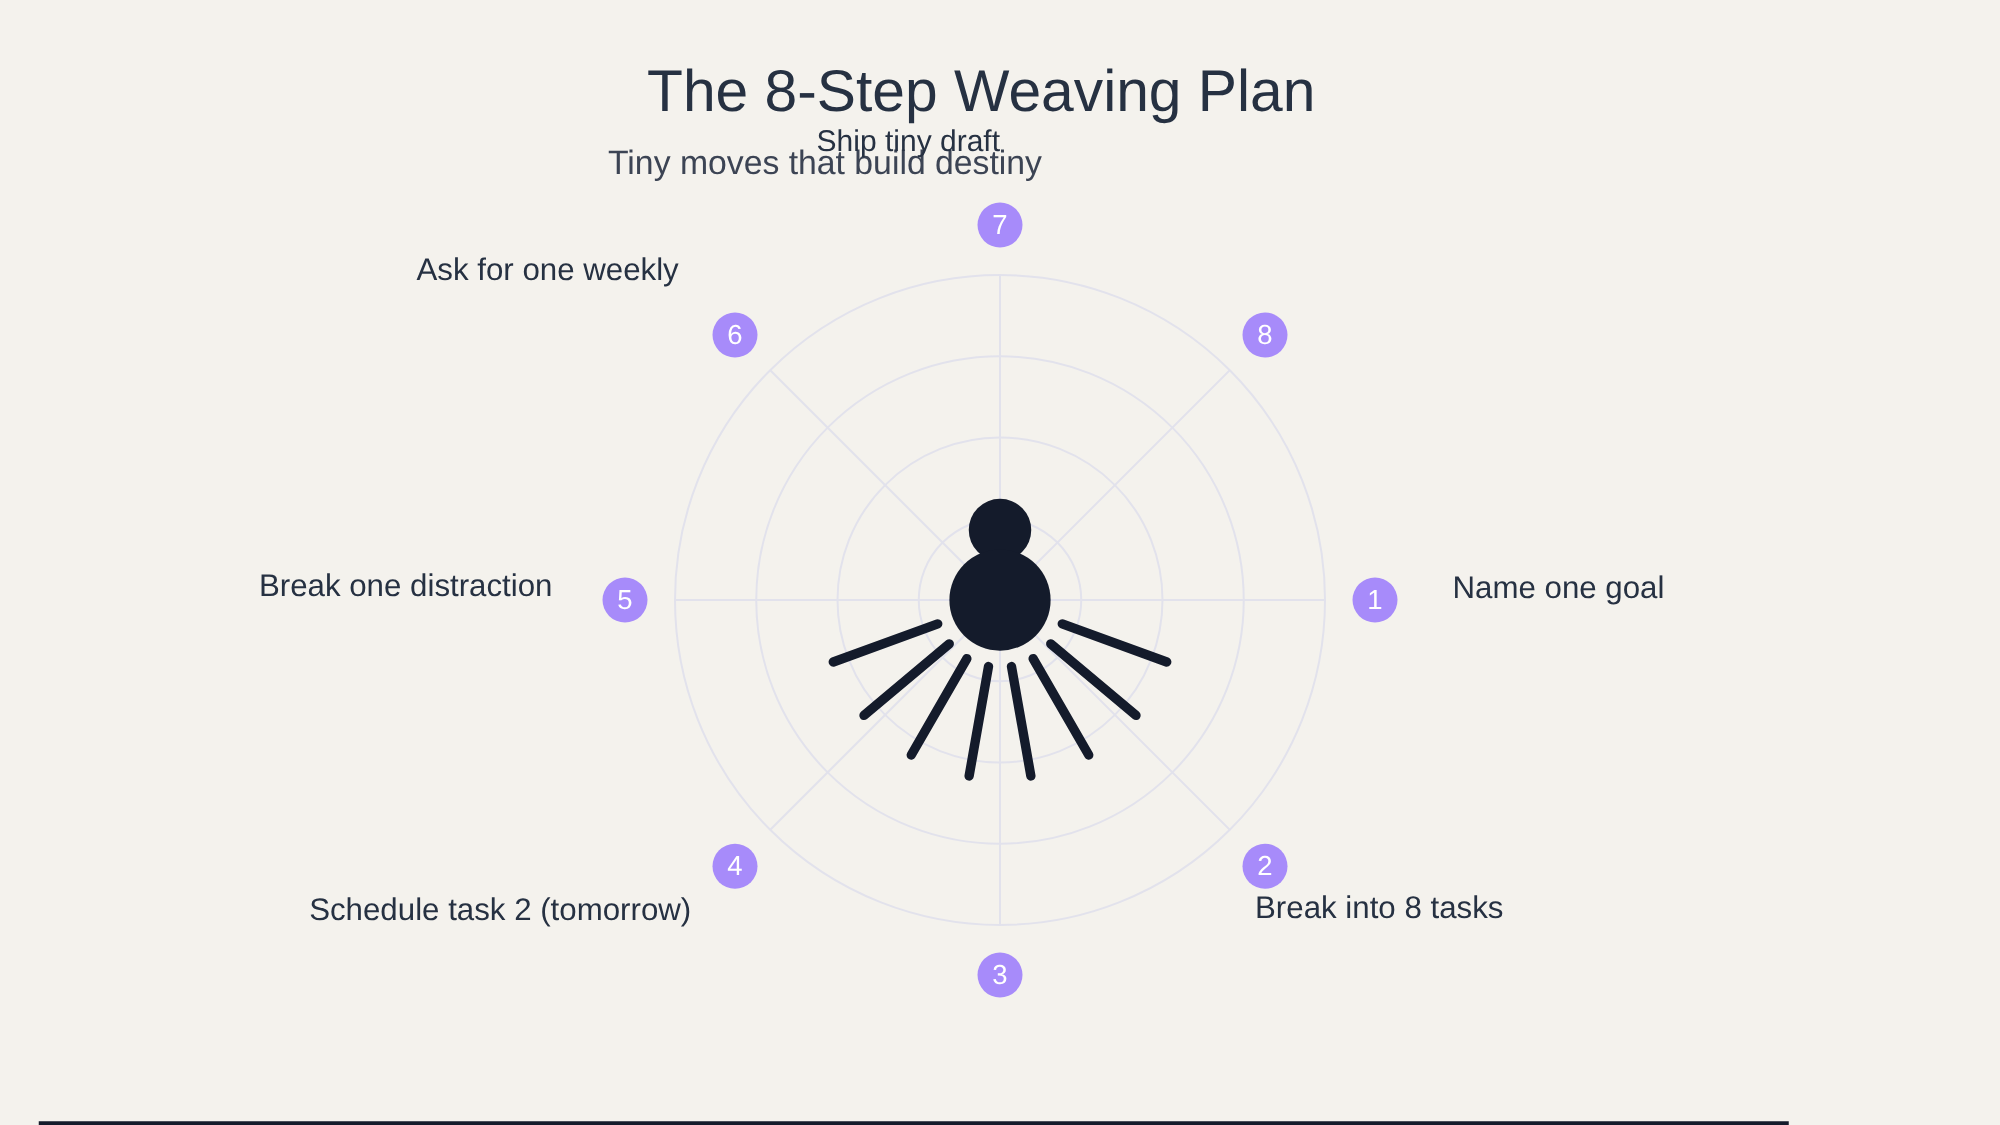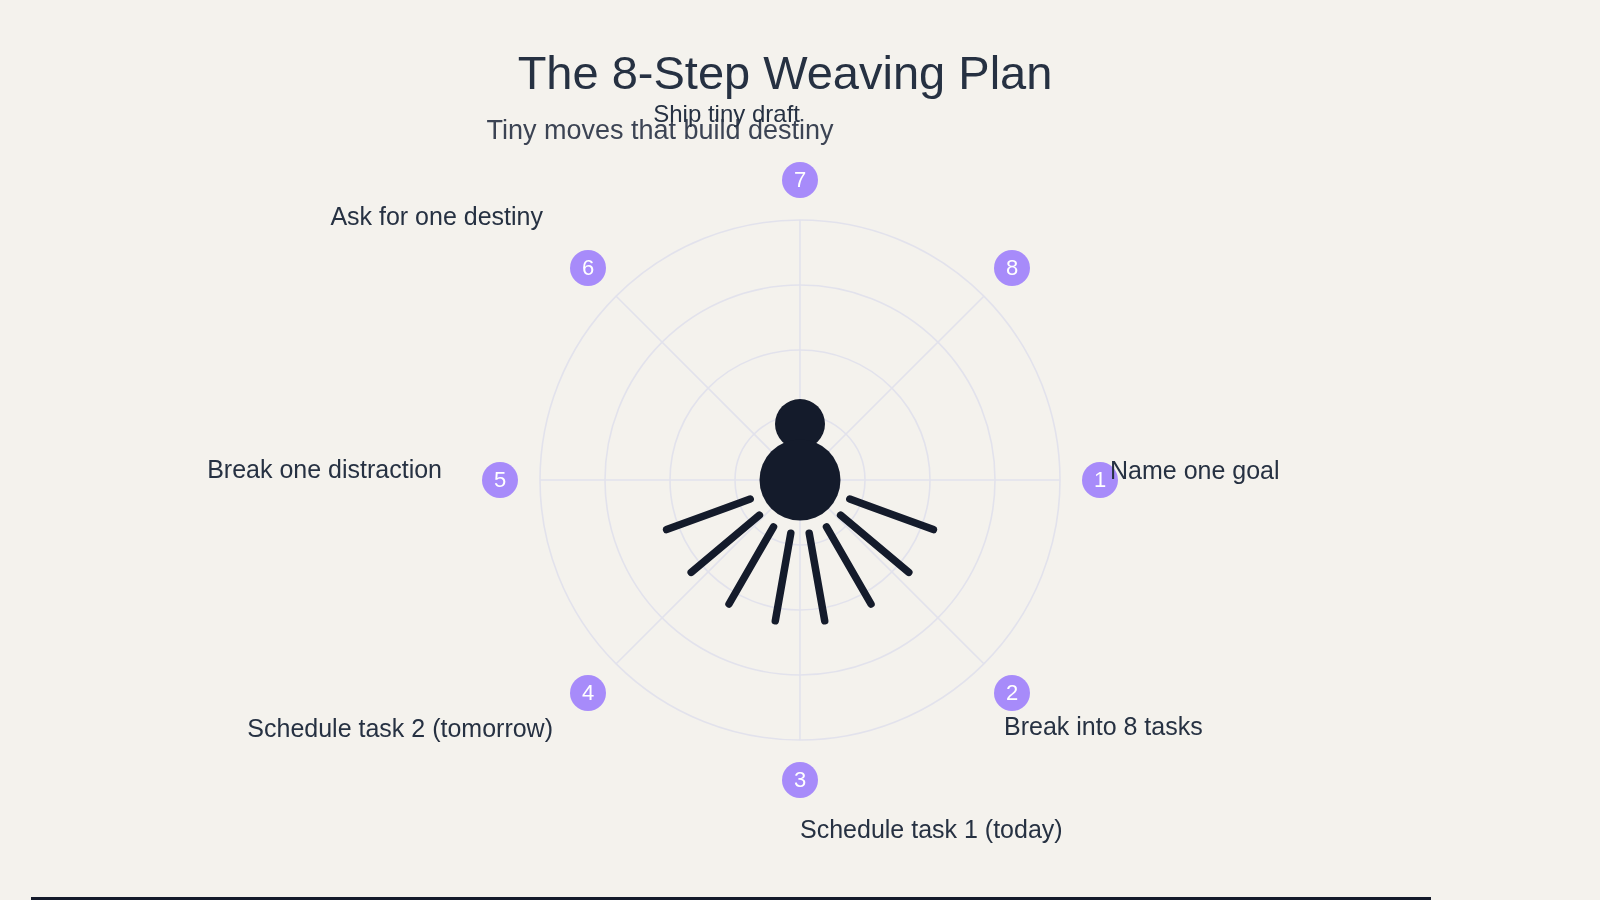--- a/index.html
+++ b/index.html
@@ -107,21 +107,20 @@
   <div class="step-badge" style="left:570px;top:250px;">
       <span>6</span>
     </div>
   <div class="step-badge" style="left:782px;top:162px;">
       <span>7</span>
     </div>
   <div class="step-badge" style="left:994px;top:250px;">
       <span>8</span>
     </div>
 
-  <div class="step-label" style="left:1110px;top:455px;">Name one goal</div>
+  <div class="step-label" style="left:1162px;top:455px;">Name one goal</div>
   <div class="step-label" style="left:1004px;top:711px;">Break into 8 tasks</div>
-  <div class="step-label" style="left:800px;top:814px;">Schedule task 1 (today)</div>
   <div class="step-label" style="right:1047px;top:713px;">Schedule task 2 (tomorrow)</div>
   <div class="step-label" style="right:1158px;top:454px;">Break one distraction</div>
-  <div class="step-label" style="right:1057px;top:201px;">Ask for one destiny</div>
+  <div class="step-label" style="right:1057px;top:201px;">Ask for one weekly</div>
   <div class="step-label small" style="right:800px;top:99px;">Ship tiny draft</div>
 
 </div>
 
 </body></html>

